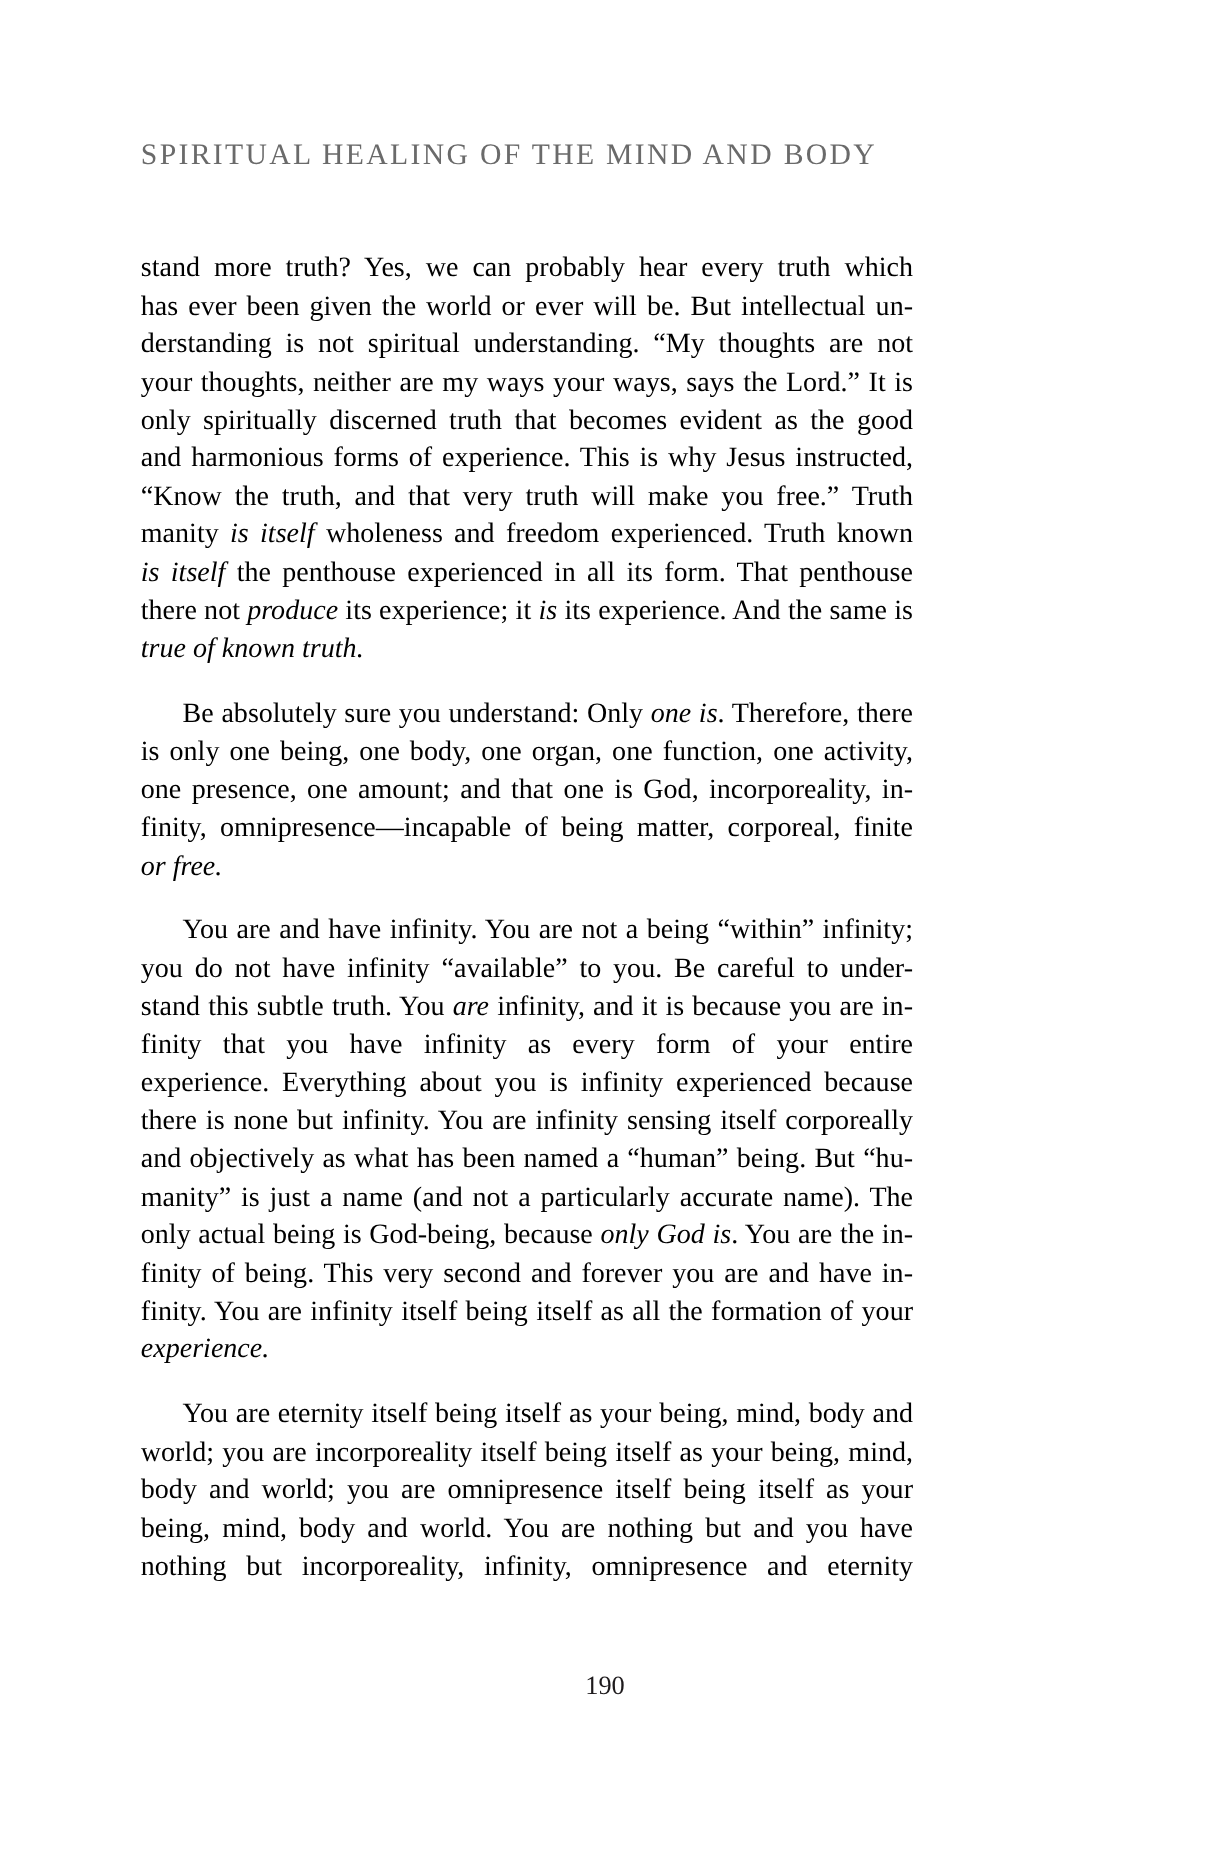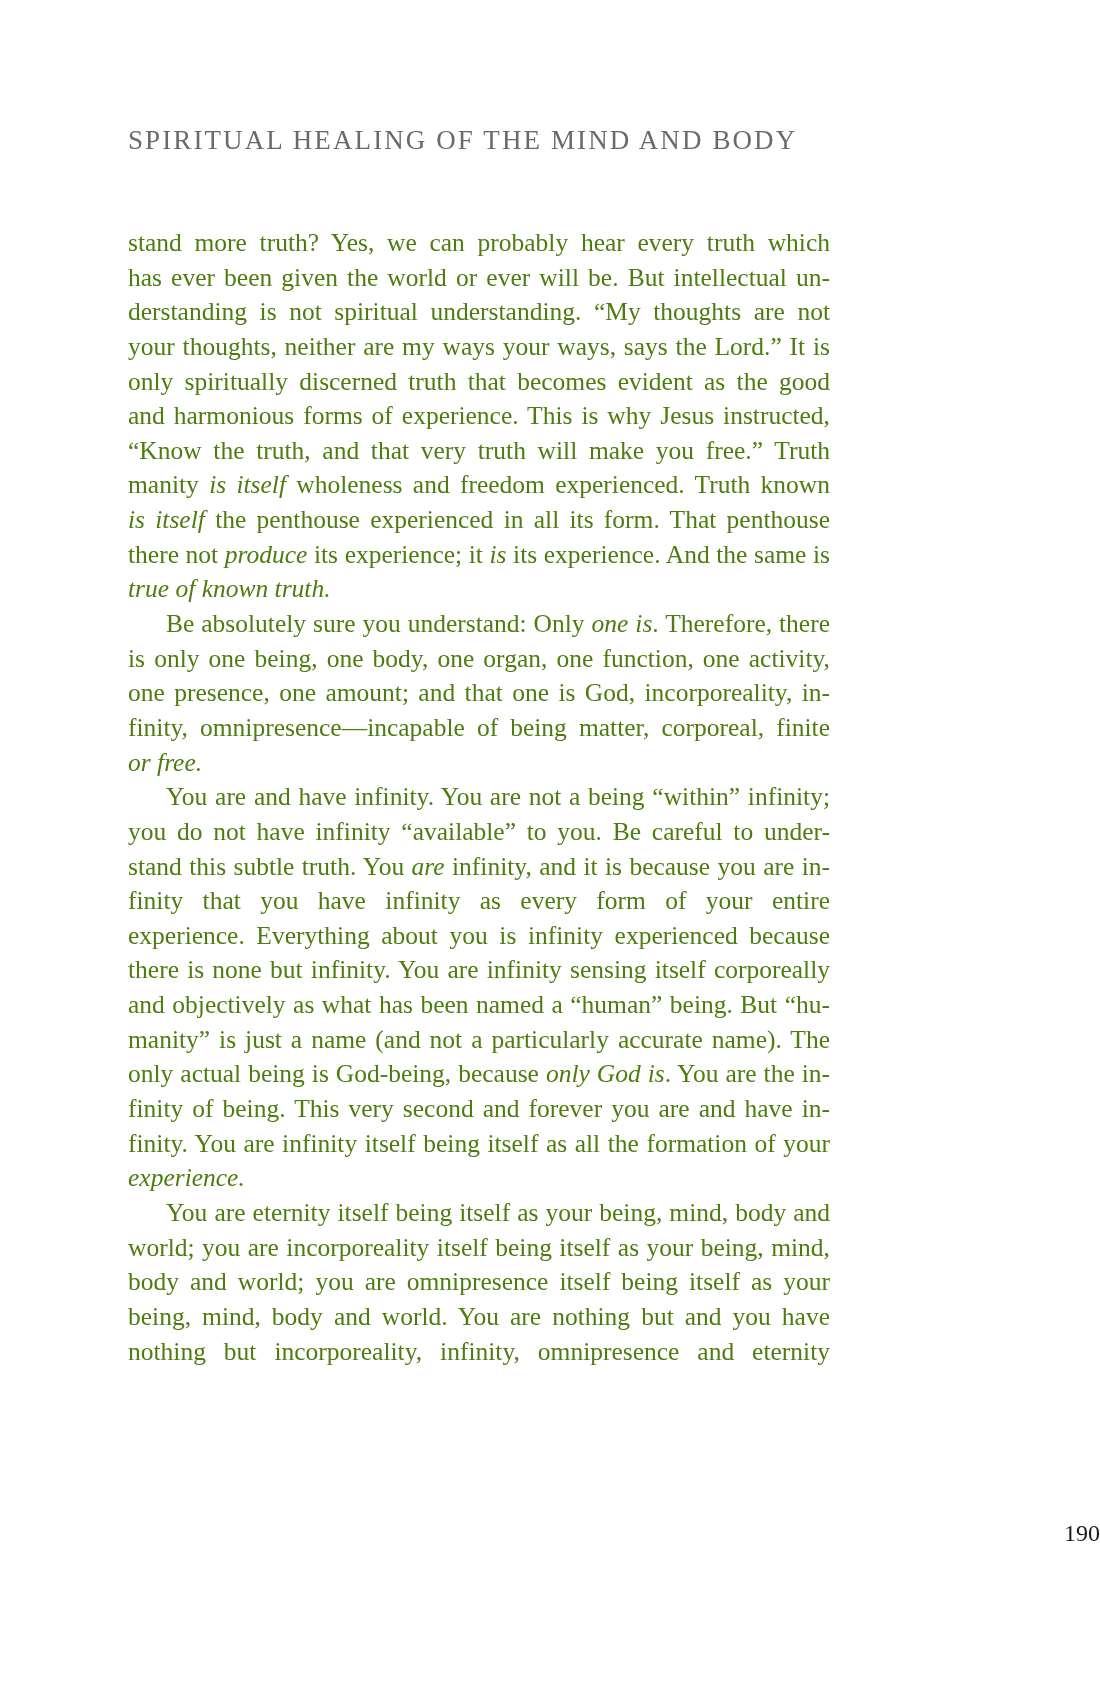--- a/index.html
+++ b/index.html
@@ -33,47 +33,48 @@
       white-space: nowrap;
       line-height: 1;
     }
     .text-block {
       position: absolute;
       left: 128px;
       top: 226px;
       width: 702px;
       font-family: "Liberation Serif", "DejaVu Serif", serif;
       font-size: 25.5px;
-      color: #4d7c0f;
+      color: #000000;
     }
     .line {
       height: 34.65px;
       line-height: 34.65px;
       white-space: nowrap;
       text-align: justify;
       text-align-last: justify;
       overflow: hidden;
     }
     .line.last {
       text-align-last: left;
       font-style: italic;
     }
     .line.indent {
       padding-left: 38px;
+      margin-top: 24px;
     }
     .line em {
       font-style: italic;
       font-family: Liberation Serif, serif;
     }
     .folio {
       position: absolute;
       left: 0;
       width: 1100px;
       top: 1520px;
-      text-align: right;
+      text-align: center;
       font-family: "Liberation Serif", "DejaVu Serif", serif;
       font-size: 24px;
       color: #1d1a1c;
     }
   </style>
 </head>
 <body>
 
 <div class="page">
   <div class="running-head">SPIRITUAL HEALING OF THE MIND AND BODY</div>

